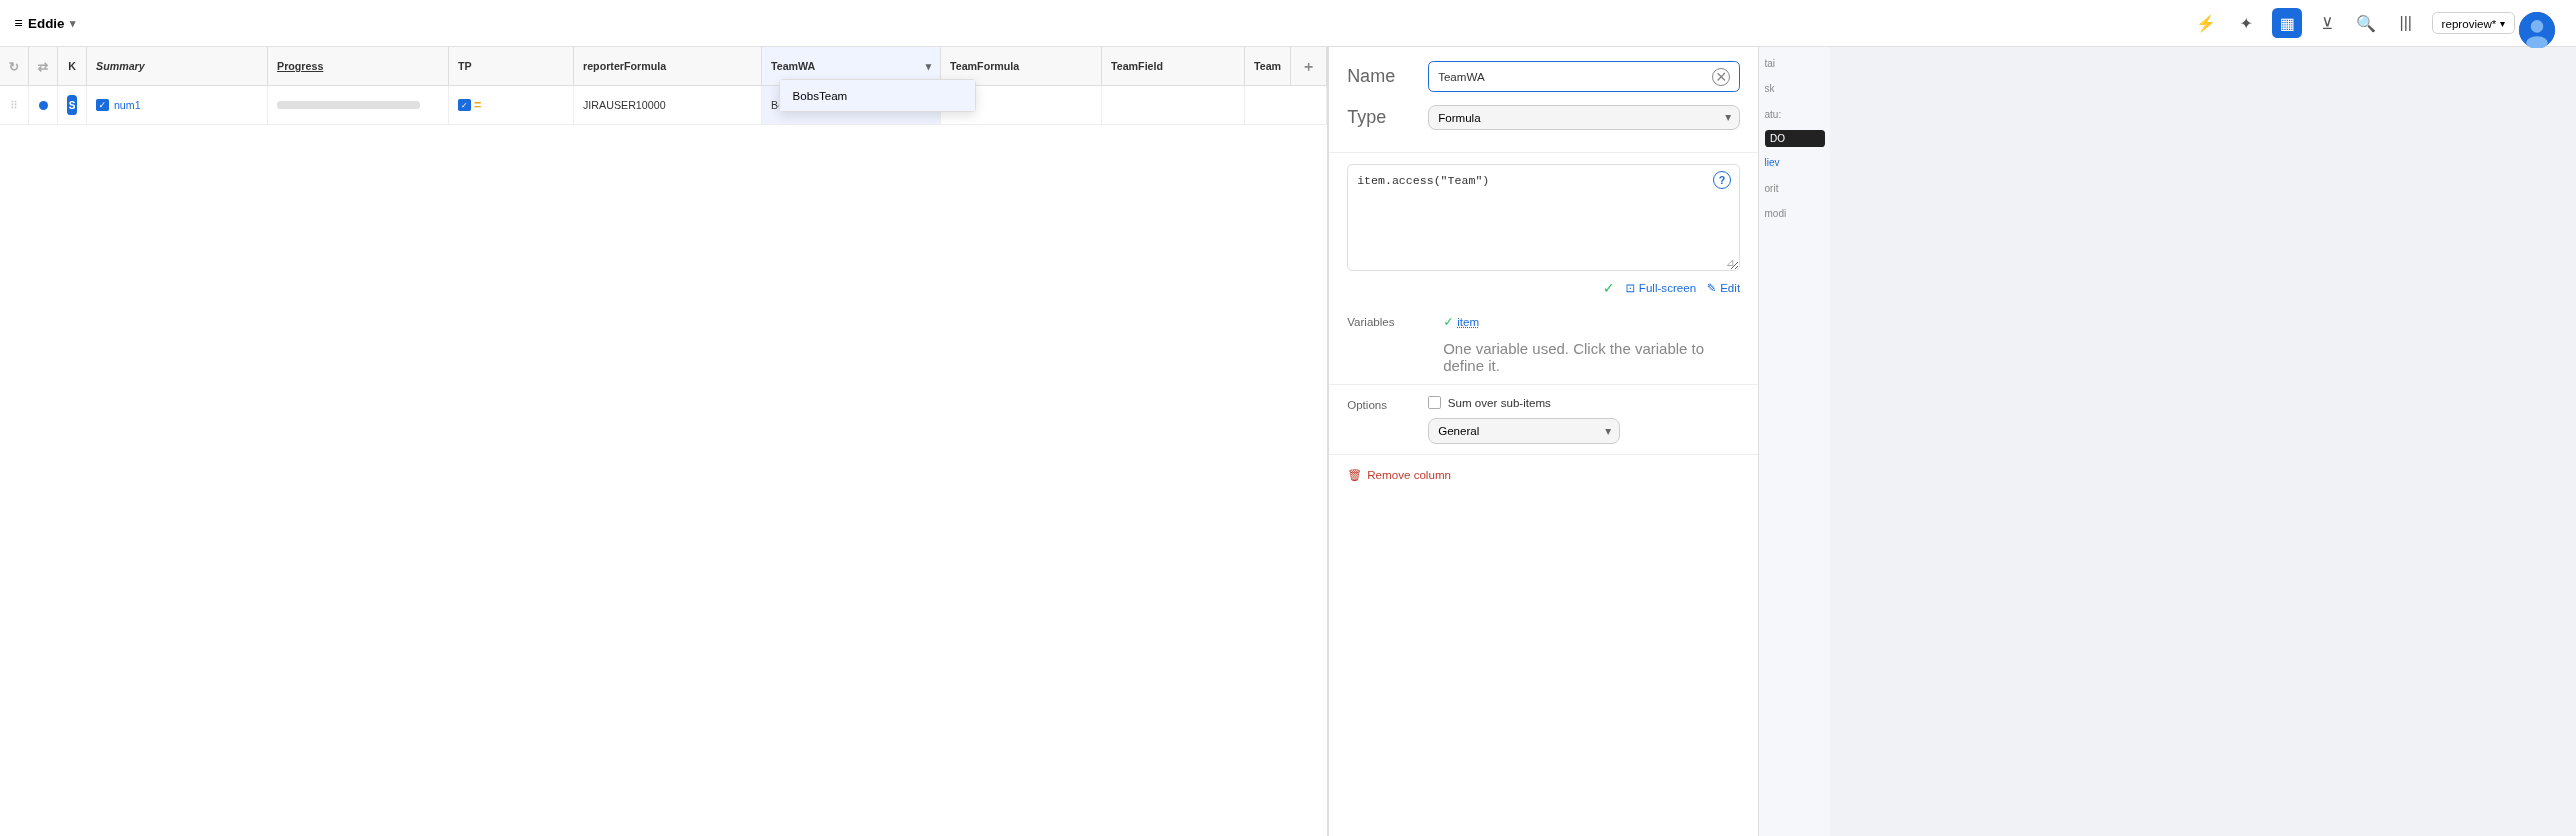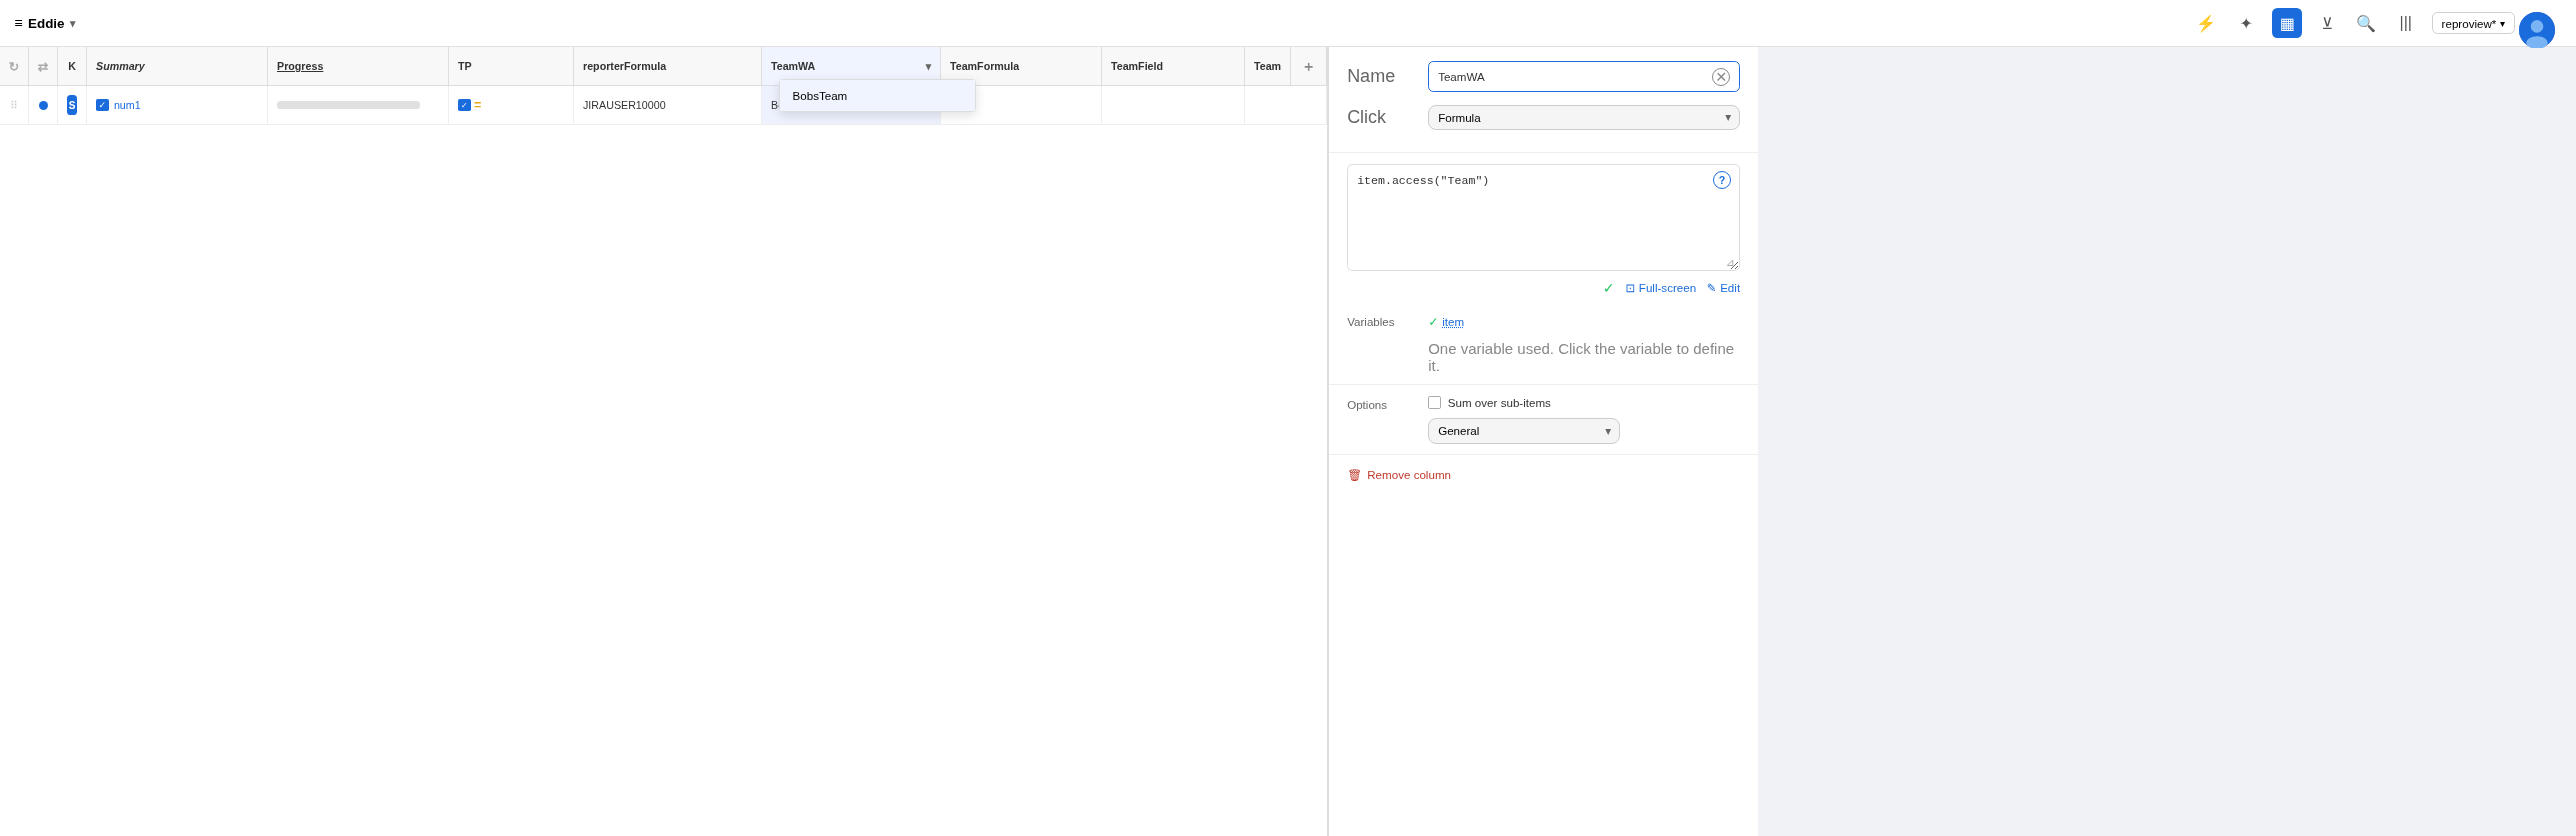--- a/index.html
+++ b/index.html
@@ -364,21 +364,21 @@
     }
 
     
     .variables-section {
       padding: 10.7px 18px;
       border-bottom: 0.9px solid #eee;
     }
     .variables-row {
       display: flex;
       align-items: flex-start;
-      gap: 9px;
+      gap: 24px;
     }
     .variables-label {
       color: #666;
       font-size: 11.6px;
       width: 72px;
       flex-shrink: 0;
       padding-top: 1.8px;
     }
     .variables-content {
       flex: 1;
@@ -651,21 +651,21 @@
       <div class="panel-section">
         <div class="field-row">
           <span class="field-label">Name</span>
           <div class="field-input">
             <span style="font-size:11.6px;color:#333;">TeamWA</span>
             <span class="field-input-clear">✕</span>
           </div>
         </div>
 
         <div class="field-row">
-          <span class="field-label">Click</span>
+          <span class="field-label">Type</span>
           <div class="select-wrapper">
             <select>
               <option>Formula</option>
               <option>Text</option>
               <option>Number</option>
               <option>Date</option>
               <option>Boolean</option>
             </select>
             <span class="select-arrow">▾</span>
           </div>
@@ -725,16 +725,25 @@
       </div>
 
       <div class="remove-section">
         <button class="remove-link">
           <span>🗑</span>
           <span>Remove column</span>
         </button>
       </div>
     </div>
 
+    <div class="far-right">
+      <span class="sidebar-stub">tai</span>
+      <span class="sidebar-stub">sk</span>
+      <span class="sidebar-stub">atu:</span>
+      <span class="sidebar-stub black-badge">DO</span>
+      <span class="sidebar-stub accent">liev</span>
+      <span class="sidebar-stub">orit</span>
+      <span class="sidebar-stub">modi</span>
+    </div>
 
   </div>
 </div>
 
 
 </body></html>

